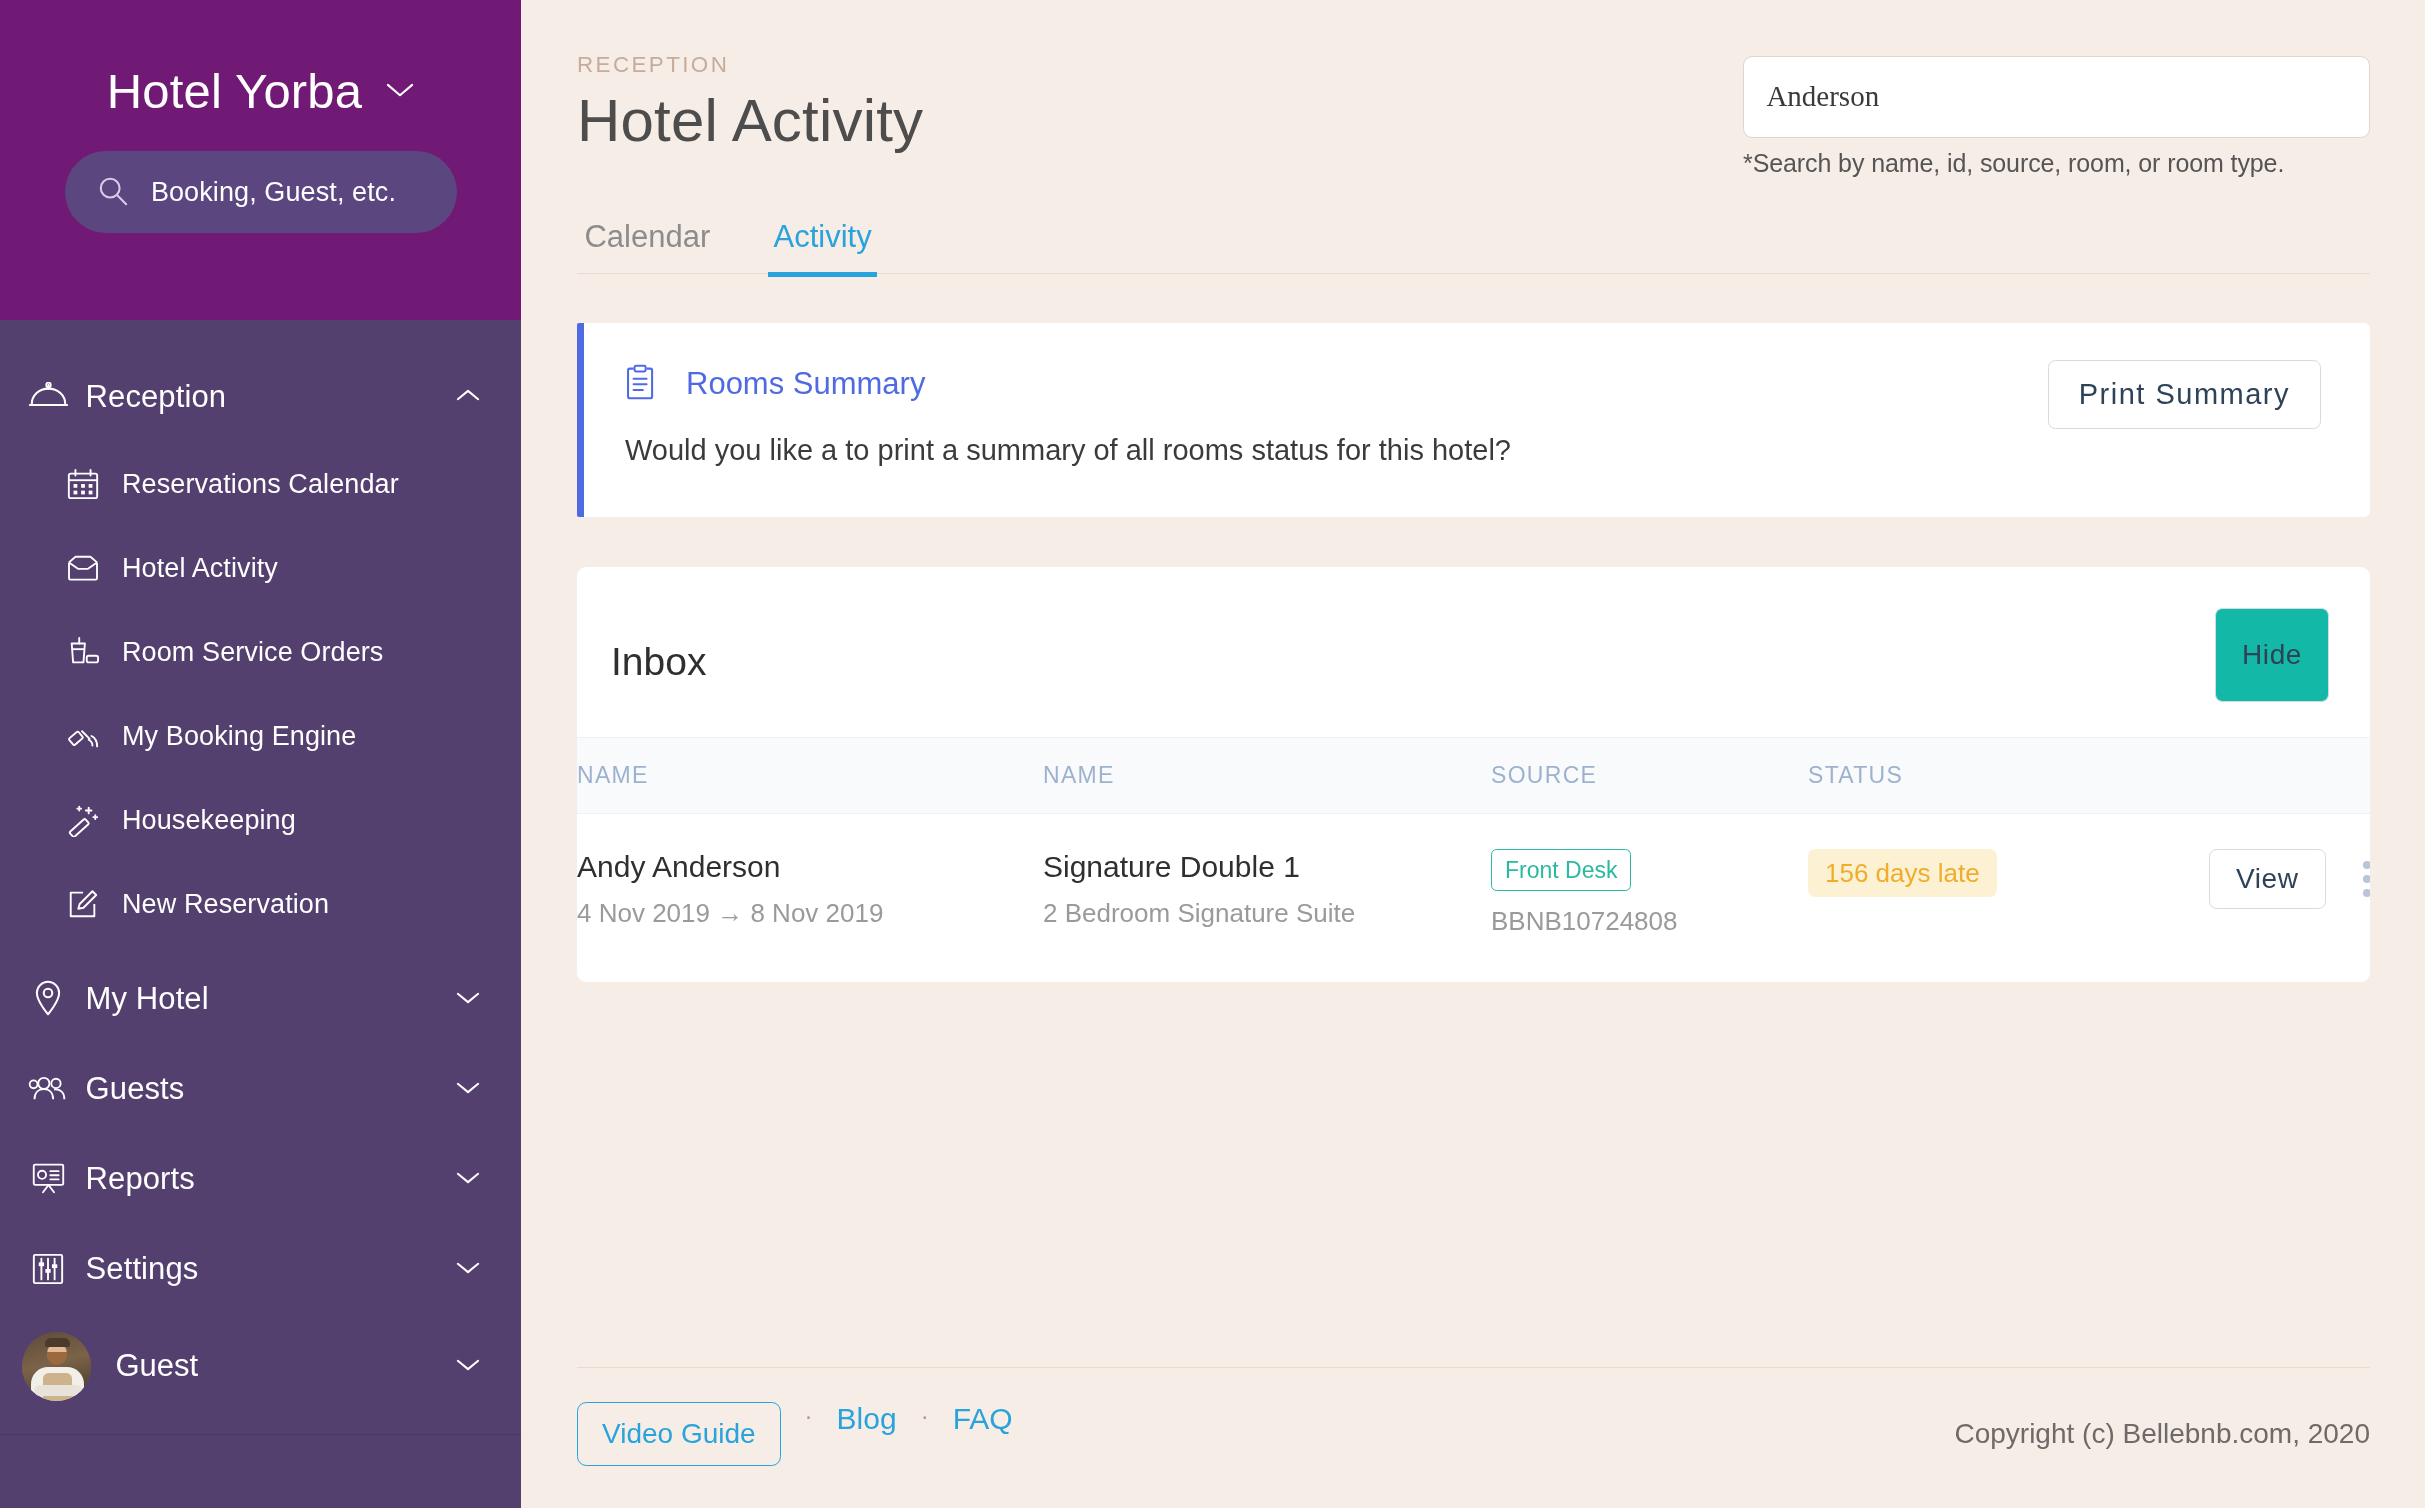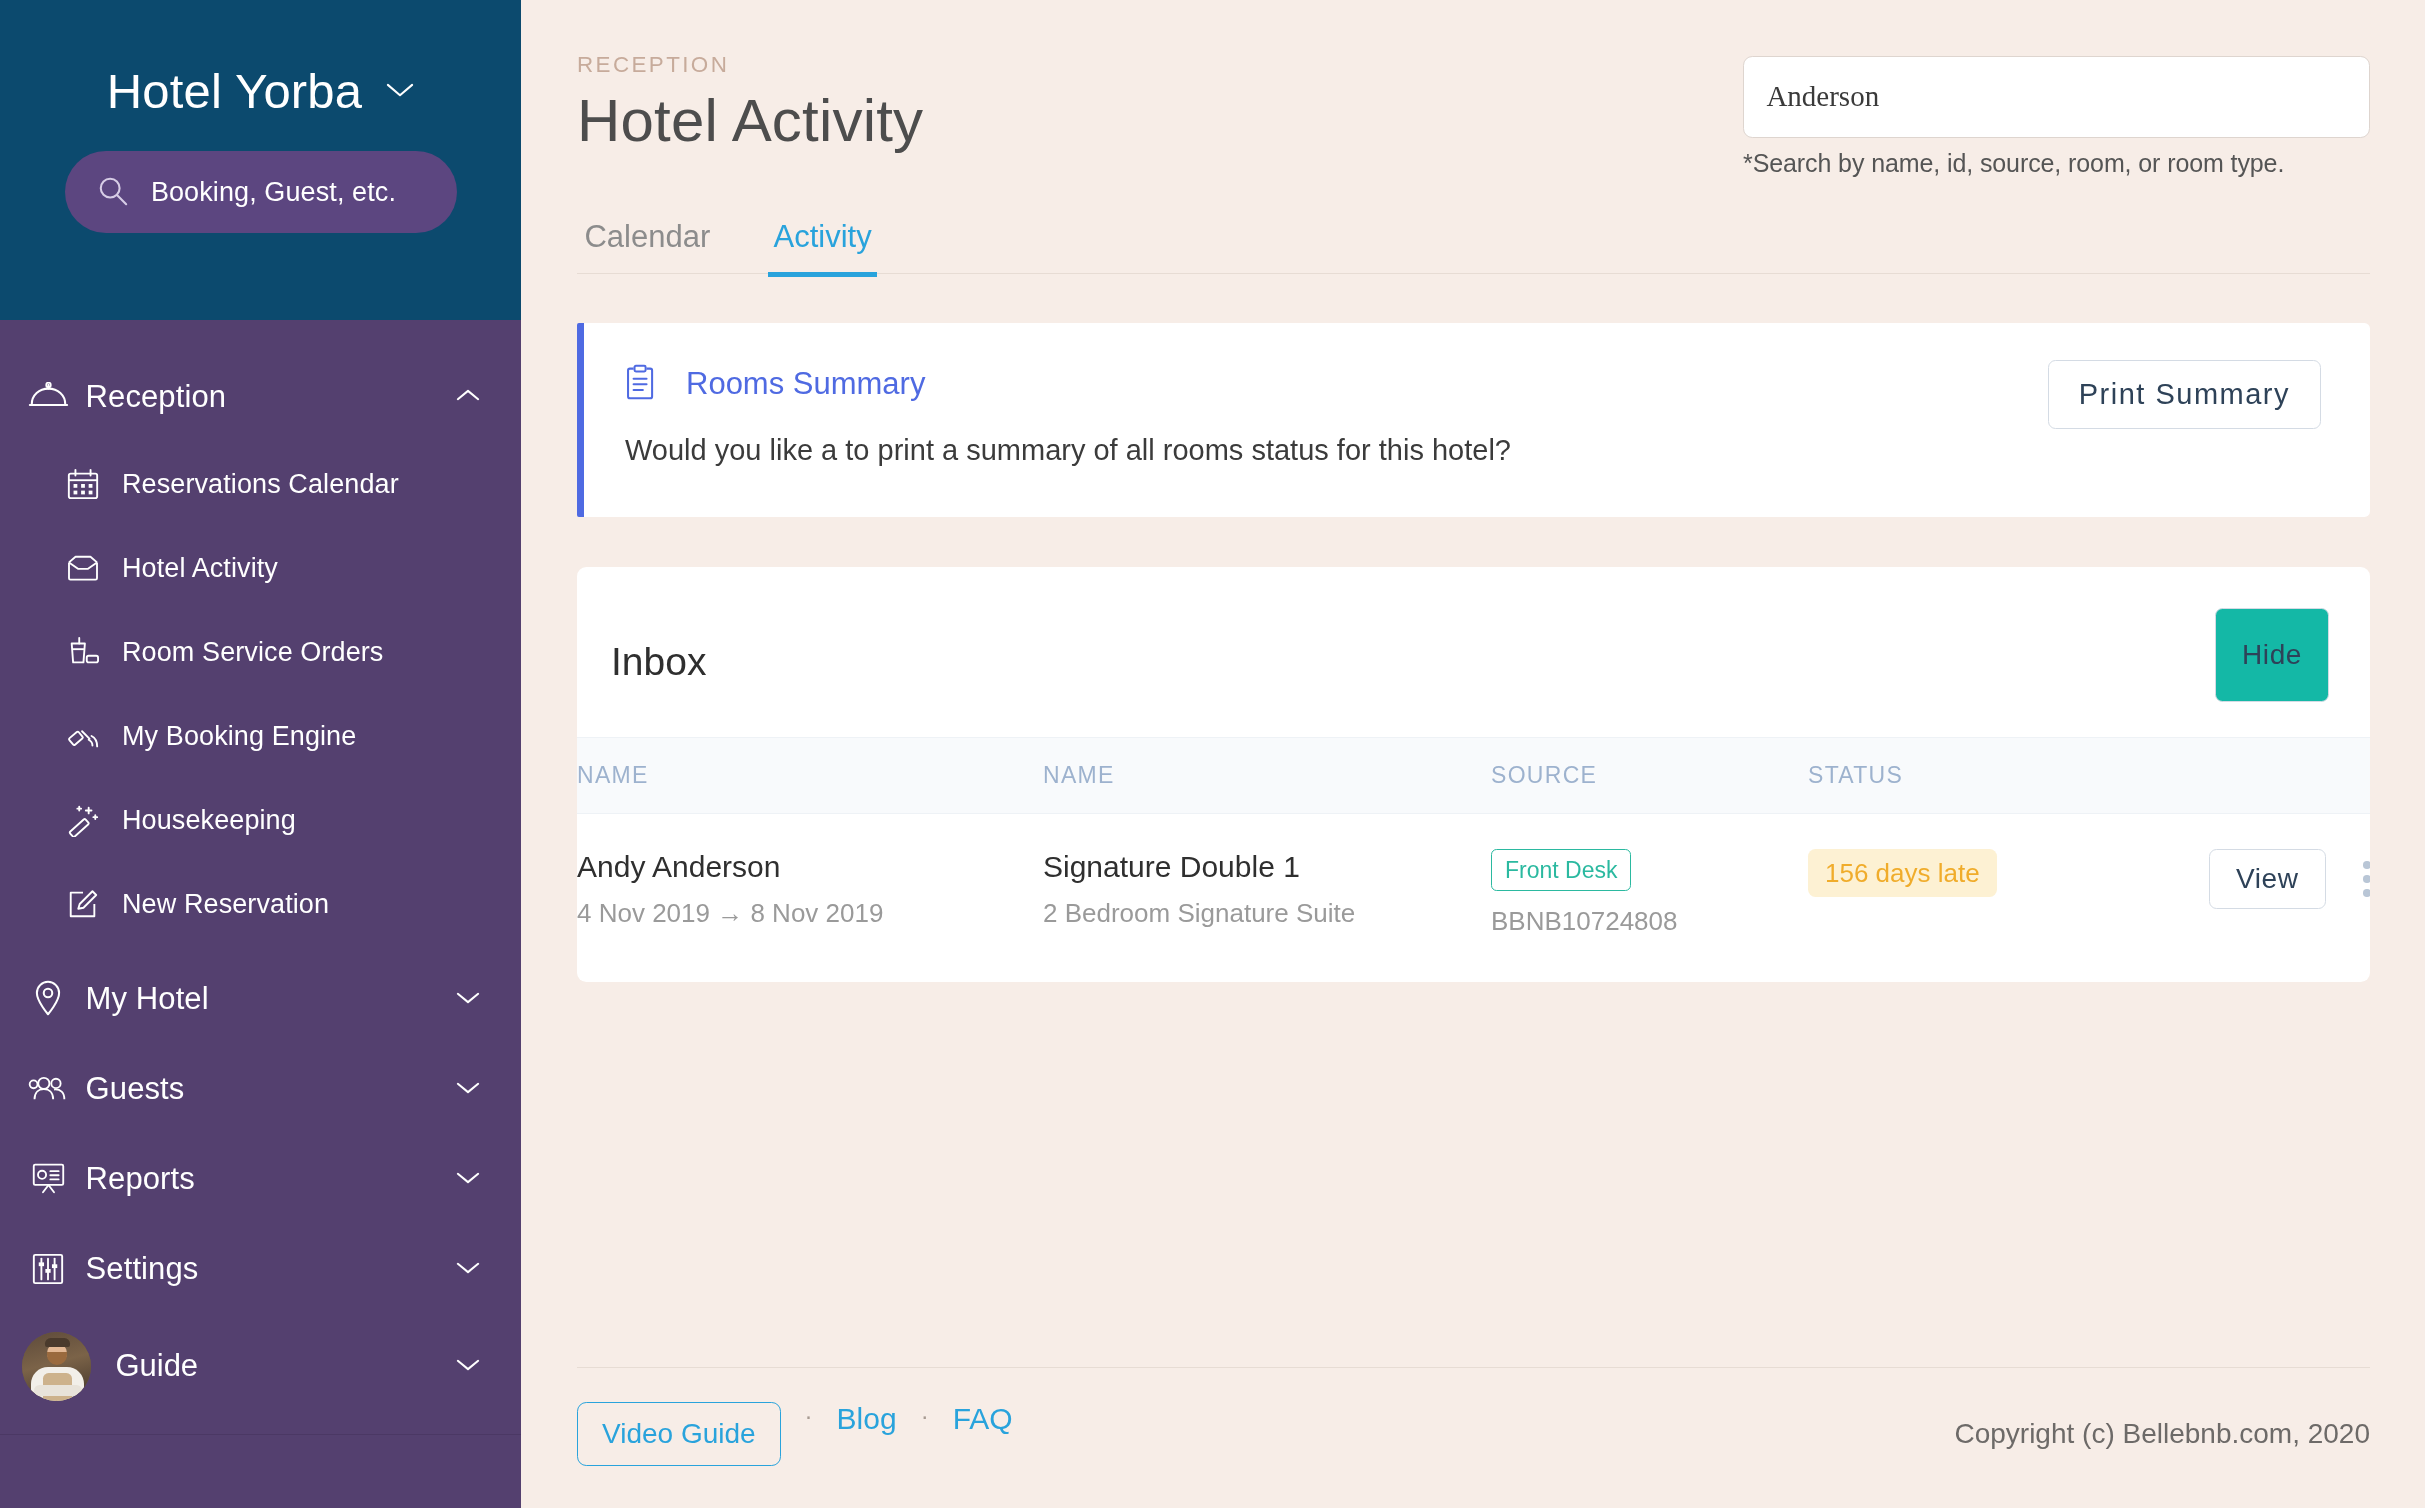--- a/index.html
+++ b/index.html
@@ -18,21 +18,21 @@
   
   .sidebar {
     width: 521px;
     flex: 0 0 521px;
     background: #54406f;
     display: flex;
     flex-direction: column;
     position: relative;
   }
   .sidebar-top {
-    background: #0c4a6e;
+    background: #701a75;
     height: 320px;
     flex: 0 0 320px;
     display: flex;
     flex-direction: column;
     align-items: center;
     justify-content: flex-start;
     padding-top: 67px;
   }
   .brand-row {
     display: flex;
@@ -595,21 +595,21 @@
       <div class="user-row">
         <span class="avatar">
           <span class="av-bg"></span>
             <span class="av-body"></span>
             <span class="av-apron"></span>
             <span class="av-arms"></span>
             <span class="av-head"></span>
             <span class="av-beard"></span>
             <span class="av-hat"></span>
         </span>
-        <span class="user-name">Guide</span>
+        <span class="user-name">Guest</span>
         <span>
           <svg width="24" height="15" viewBox="0 0 26 16">
               <path d="M2 4 L13 13 L24 4" fill="none" stroke="#ffffff" stroke-width="2.2" stroke-linecap="round" stroke-linejoin="round"></path>
             </svg>
         </span>
       </div>
     </nav>
 
     <div class="sidebar-footer-strip"></div>
   </aside>

